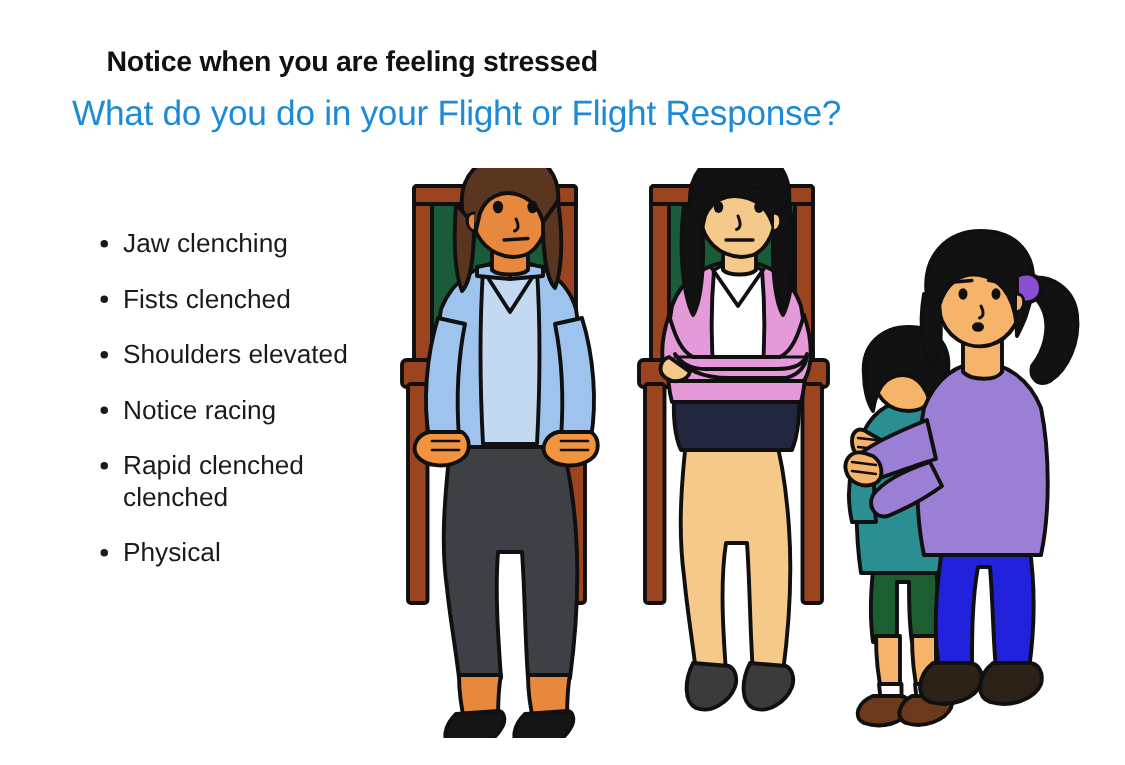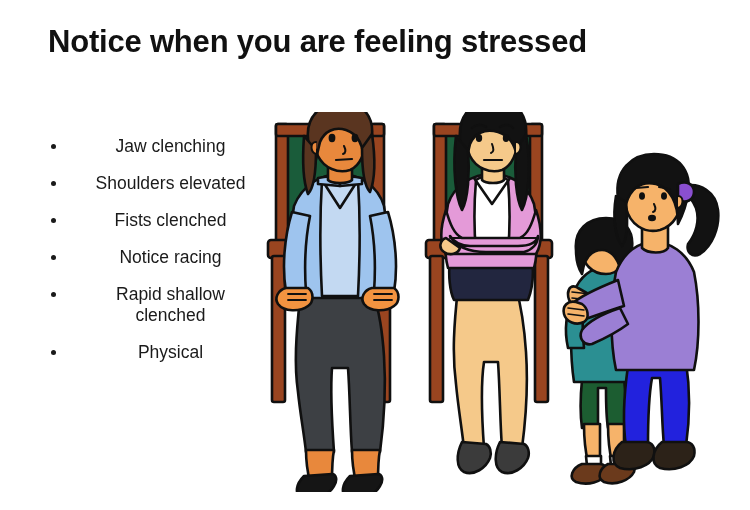--- a/index.html
+++ b/index.html
@@ -19,47 +19,47 @@
   
   #heading-block {
     position: absolute;
     left: 48px;
     top: 28px;
     width: 660px;
   }
   #title-main {
     font-family: "Liberation Sans", sans-serif;
     font-weight: bold;
-    font-size: 31px;
+    font-size: 19px;
     color: #111111;
     letter-spacing: -0.2px;
     line-height: 28px;
     white-space: nowrap;
+    margin-left: 23px;
   }
   #title-sub {
     font-family: "Liberation Sans", sans-serif;
     font-weight: normal;
     font-size: 23.5px;
     color: #1d8ad8;
     letter-spacing: -0.2px;
     line-height: 30px;
     margin-top: 4px;
     white-space: nowrap;
   }
 
   
   #symptom-list {
     position: absolute;
     left: 50px;
     top: 136px;
     width: 225px;
     list-style: none;
-    margin: 0;
+    margin: 16px;
     padding: 0;
-    text-align: center;
   }
   #symptom-list li {
     position: relative;
     font-family: "Liberation Sans", sans-serif;
     font-size: 17.5px;
     color: #1a1a1a;
     line-height: 21px;
     padding-left: 16px;
     margin-bottom: 16px;
   }
@@ -86,42 +86,43 @@
   }
   #illustration svg { display: block; }
 </style>
 </head>
 <body>
 
 <div id="page">
 
   <div id="heading-block">
     <div id="title-main">Notice when you are feeling stressed</div>
+    <div id="title-sub">What do you do in your Flight or Flight Response?</div>
   </div>
 
   <ul id="symptom-list">
     <li>
       <span class="bullet-dot"></span>
       <span>Jaw clenching</span>
     </li>
     <li>
       <span class="bullet-dot"></span>
+      <span>Fists clenched</span>
+    </li>
+    <li>
+      <span class="bullet-dot"></span>
       <span>Shoulders elevated</span>
     </li>
     <li>
       <span class="bullet-dot"></span>
-      <span>Fists clenched</span>
-    </li>
-    <li>
-      <span class="bullet-dot"></span>
       <span>Notice racing</span>
     </li>
     <li>
       <span class="bullet-dot"></span>
-      <span>Rapid shallow</span>
+      <span>Rapid clenched</span>
       <span class="line2">clenched</span>
     </li>
     <li>
       <span class="bullet-dot"></span>
       <span>Physical</span>
     </li>
   </ul>
 
   <div id="illustration">
     <svg width="480" height="380" viewBox="0 0 480 380" xmlns="http://www.w3.org/2000/svg">

